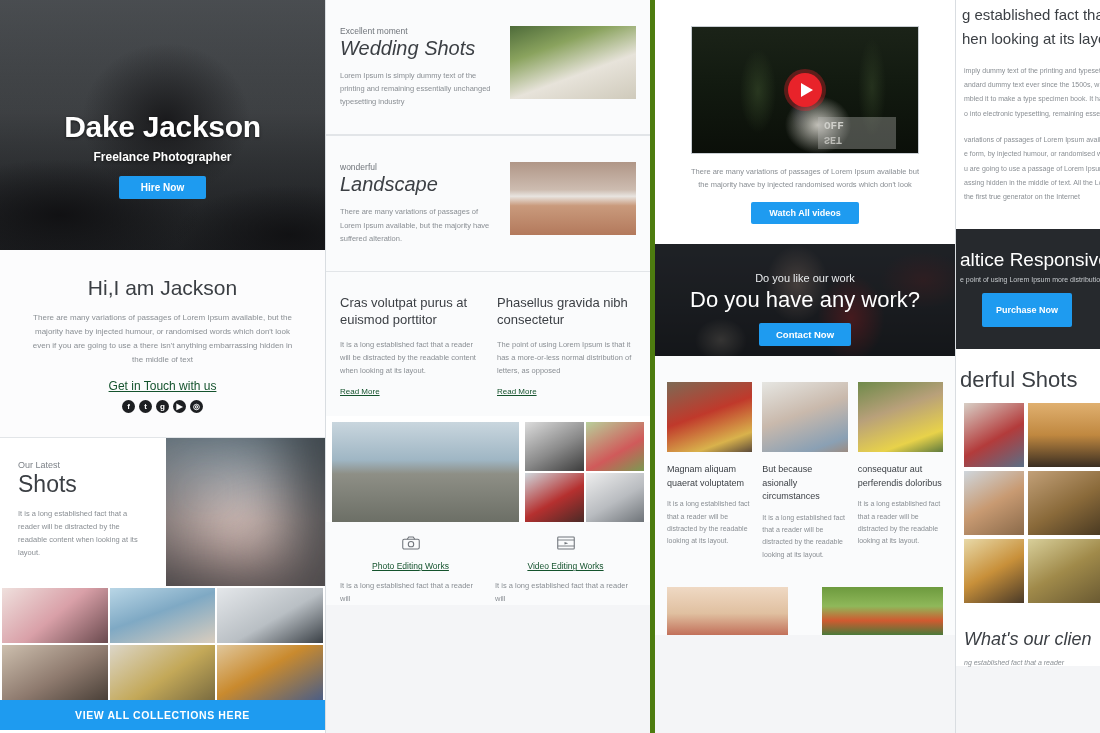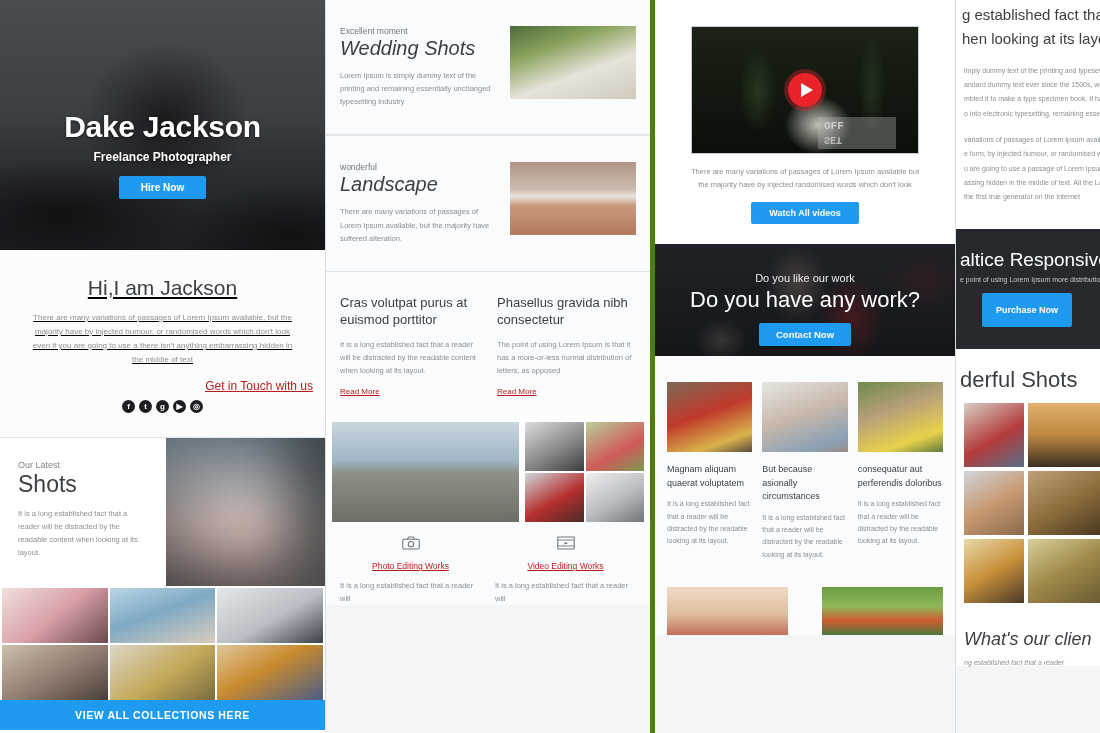--- a/index.html
+++ b/index.html
@@ -7,21 +7,21 @@
               font-family:"Liberation Sans", sans-serif; }
   .stage { position:relative; width:1100px; height:733px; background:#eceff1; }
 
   .col { position:absolute; top:0; height:733px; overflow:hidden; }
   #col1 { left:0;   width:325px; background:#fff; }
   #col2 { left:325px; width:325px; background:#f4f5f7; border-left:1px solid #d9dde1; }
   #col3 { left:650px; width:305px; background:#f4f5f7; border-left:5px solid #4d7c0f; }
   #col4 { left:955px; width:145px; background:#f4f5f7; border-left:1px solid #d9dde1; }
 
   
-  .blue { color:#b91c1c;text-align:right; }
+  .blue { color:#14532d; }
   .btn-blue { display:inline-block; background:#1e9bf0; color:#fff; font-weight:bold;
               text-align:center; border-radius:2px; }
   .muted { color:#8a8f94; line-height:1.75; }
   .hr { height:1px; background:#e2e5e8; }
   .ph { background-size:cover; background-position:center; background-repeat:no-repeat; }
 
   
   .hero { position:relative; height:250px; overflow:hidden;
           background:linear-gradient(180deg,#3c3f42 0%,#46494c 45%,#2e3134 100%); }
   .hero .haze { position:absolute; inset:0;
@@ -36,21 +36,21 @@
   .badge .date { background:#1e9bf0; color:#fff; padding:3px 9px 4px; text-align:center; }
   .badge .date .iss { font-size:7px; font-weight:bold; display:block; line-height:10px; }
   .badge .date .dt  { font-size:9px; font-weight:bold; display:block; line-height:11px; letter-spacing:.3px;}
   .hero-inner { position:relative; z-index:5; text-align:center; padding-top:110px; }
   .hero h1 { color:#fff; font-size:30px; font-weight:bold; letter-spacing:-.3px;
              text-shadow:0 1px 3px rgba(0,0,0,.6); }
   .hero h2 { color:#fff; font-size:12px; font-weight:bold; margin-top:6px;
              text-shadow:0 1px 3px rgba(0,0,0,.6); }
   .hero .btn-blue { margin-top:12px; font-size:10px; padding:6px 22px; }
 
-  .intro { background:#fcfcfd; padding:26px 12px 24px; text-align:center;text-decoration:underline; }
+  .intro { background:#fcfcfd; padding:26px 0 24px; text-align:center; }
   .intro h3 { font-size:21px; font-weight:400; color:#3b3f44; }
   .intro p { font-size:8px; width:270px; margin:11px auto 0; }
   .intro .touch { display:block; font-size:12px; margin-top:12px; }
   .socials { margin-top:7px; display:flex; gap:4px; justify-content:center; }
   .soc { width:13px; height:13px; border-radius:50%; background:#1d1f22; color:#fff;
          font-size:8px; line-height:13px; text-align:center; font-weight:bold; }
 
   .latest { display:flex; height:148px; background:#fff; }
   .latest .txt { width:166px; padding:22px 18px 0; }
   .latest .k { font-size:9px; color:#7d8288; }

